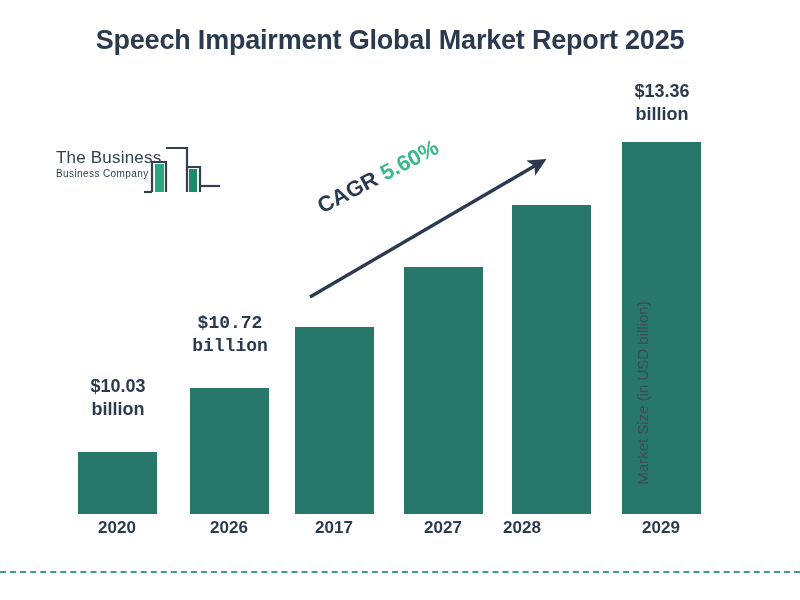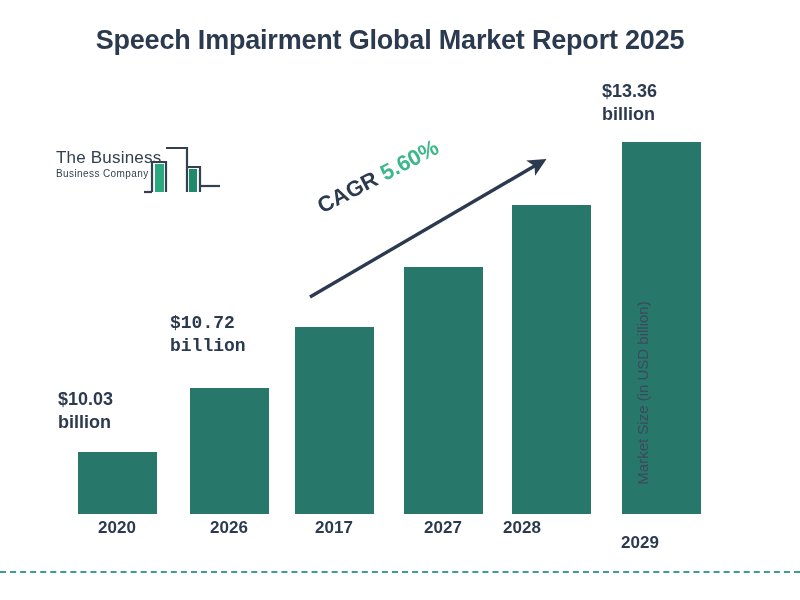--- a/index.html
+++ b/index.html
@@ -56,20 +56,21 @@
     width:800px;height:600px;
     pointer-events:none;
   }
   .bar{
     position:absolute;
     background:#27776B;
     bottom:86px;
   }
   .bar-label{
     position:absolute;
+    text-align:center;
     font-size:18px;
     font-weight:bold;
     color:#2B3A4F;
     line-height:1.28;
     width:120px;
   }
   .xtick{
     position:absolute;
     top:518px;
     width:120px;
@@ -141,41 +142,41 @@
 
   <div class="plot">
 
     <div class="bar" style="left:78px;width:79px;height:62px;"></div>
     <div class="bar" style="left:190px;width:79px;height:126px;"></div>
     <div class="bar" style="left:295px;width:79px;height:187px;"></div>
     <div class="bar" style="left:404px;width:79px;height:247px;"></div>
     <div class="bar" style="left:512px;width:79px;height:309px;"></div>
     <div class="bar" style="left:622px;width:79px;height:372px;"></div>
 
-    <div class="bar-label" style="left:58px;top:388px;">
+    <div class="bar-label" style="left:58px;top:375px;">
       <div>$10.03</div>
       <div>billion</div>
     </div>
 
     <div class="bar-label" style="left:170px;top:312px;font-family:Liberation Mono, monospace;">
       <div>$10.72</div>
       <div>billion</div>
     </div>
 
     <div class="bar-label" style="left:602px;top:80px;">
       <div>$13.36</div>
       <div>billion</div>
     </div>
 
     <div class="xtick" style="left:57px;">2020</div>
     <div class="xtick" style="left:169px;">2026</div>
     <div class="xtick" style="left:274px;">2017</div>
     <div class="xtick" style="left:383px;">2027</div>
     <div class="xtick" style="left:462px;">2028</div>
-    <div class="xtick" style="left:580px;margin-top:15px;">2029</div>
+    <div class="xtick" style="left:601px;">2029</div>
 
     <svg width="800" height="600" viewBox="0 0 800 600" style="position:absolute;left:0;top:0;">
       <defs>
         <marker id="ah" markerWidth="6" markerHeight="6" refX="4.2" refY="3" orient="auto">
           <path d="M0,0.4 L5.4,3 L0,5.6 L1.3,3 Z" fill="#2B3A4F"></path>
         </marker>
       </defs>
       <line x1="310" y1="297" x2="543" y2="161" stroke="#2B3A4F" stroke-width="3.4" marker-end="url(#ah)"></line>
     </svg>
   </div>

